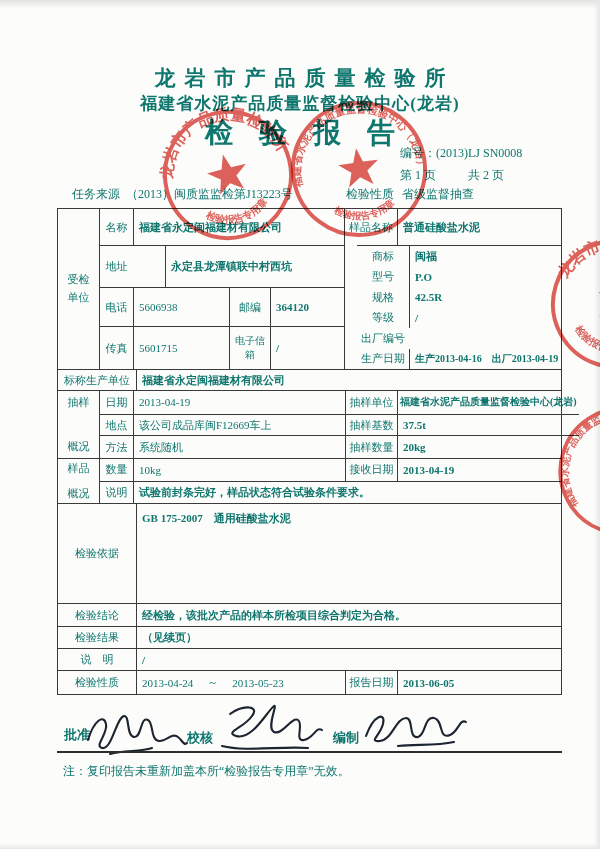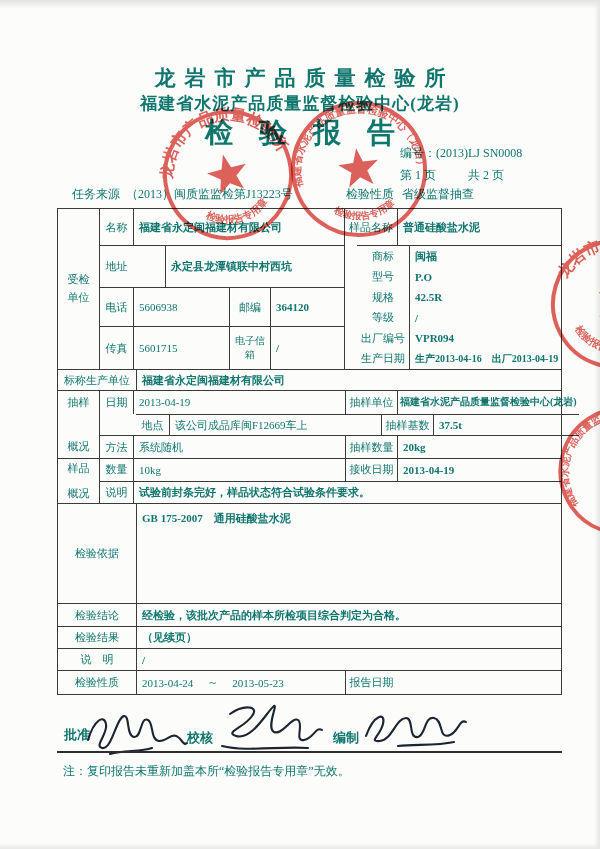--- a/index.html
+++ b/index.html
@@ -142,21 +142,20 @@
           <div class="tline">
             <div class="cell lc" style="width:52px;">规格</div>
             <div class="cell grow">42.5R</div>
           </div>
           <div class="tline">
             <div class="cell lc" style="width:52px;">等级</div>
             <div class="cell grow">/</div>
           </div>
           <div class="tline">
             <div class="cell lc" style="width:52px;">出厂编号</div>
-            <div class="cell grow">VPR094</div>
           </div>
           <div class="tline">
             <div class="cell lc" style="width:52px;">生产日期</div>
             <div class="cell grow small">生产2013-04-16　出厂2013-04-19</div>
           </div>
         </div>
       </div>
     </div>
 
     <div class="band" style="height:21px;">
@@ -173,21 +172,21 @@
         <span>抽样</span>
         <span>概况</span>
       </div>
       <div class="rows">
         <div class="row" style="height:23px;">
           <div class="cell lc" style="width:33px;">日期</div>
           <div class="cell" style="width:212px;">2013-04-19</div>
           <div class="cell lc" style="width:52px;">抽样单位</div>
           <div class="cell grow small" style="padding:1px 2px;">福建省水泥产品质量监督检验中心(龙岩)</div>
         </div>
-        <div class="row" style="height:22px;margin-left:36px;">
+        <div class="row" style="height:22px;">
           <div class="cell lc" style="width:33px;">地点</div>
           <div class="cell" style="width:212px;">该公司成品库闽F12669车上</div>
           <div class="cell lc" style="width:52px;">抽样基数</div>
           <div class="cell grow">37.5t</div>
         </div>
         <div class="row" style="height:23px;">
           <div class="cell lc" style="width:33px;">方法</div>
           <div class="cell" style="width:212px;">系统随机</div>
           <div class="cell lc" style="width:52px;">抽样数量</div>
           <div class="cell grow">20kg</div>
@@ -253,20 +252,21 @@
     <div class="band" style="height:24px;">
       <div class="vlabel" style="width:78px;">检验性质</div>
       <div class="rows">
           <div class="row" style="flex:1;">
         <div class="cell center" style="width:208px;gap:14px;">
           <span>2013-04-24</span>
           <span>～</span>
           <span>2013-05-23</span>
         </div>
         <div class="cell lc" style="width:52px;">报告日期</div>
+        <div class="cell grow center">2013-06-05</div>
       </div>
         </div>
     </div>
   </div>
 
   <div class="signoff">
     <span class="slabel" style="left:64px;top:26px;">批准</span>
     <svg class="sig" style="left:80px;top:2px;" width="110" height="58" viewBox="0 0 110 58">
       <path d="M8 38 C14 18,24 12,26 22 C28 32,14 44,22 46 C32 48,36 16,44 14 C50 13,46 34,54 35 C62 36,60 14,68 18 C74 21,70 38,79 39 C86 40,92 30,98 35 C102 38,104 44,107 41"></path>
       <path d="M30 52 C45 48,60 50,72 46"></path>

